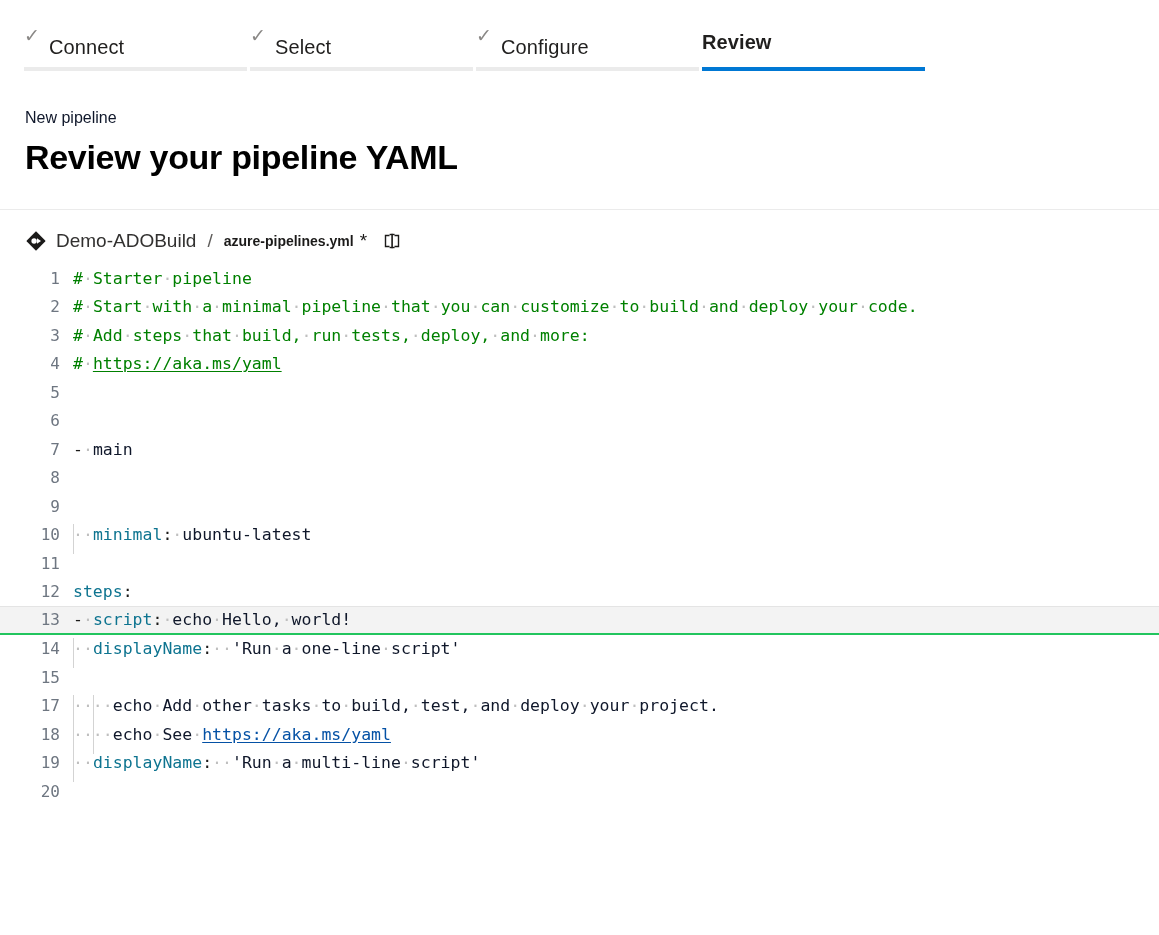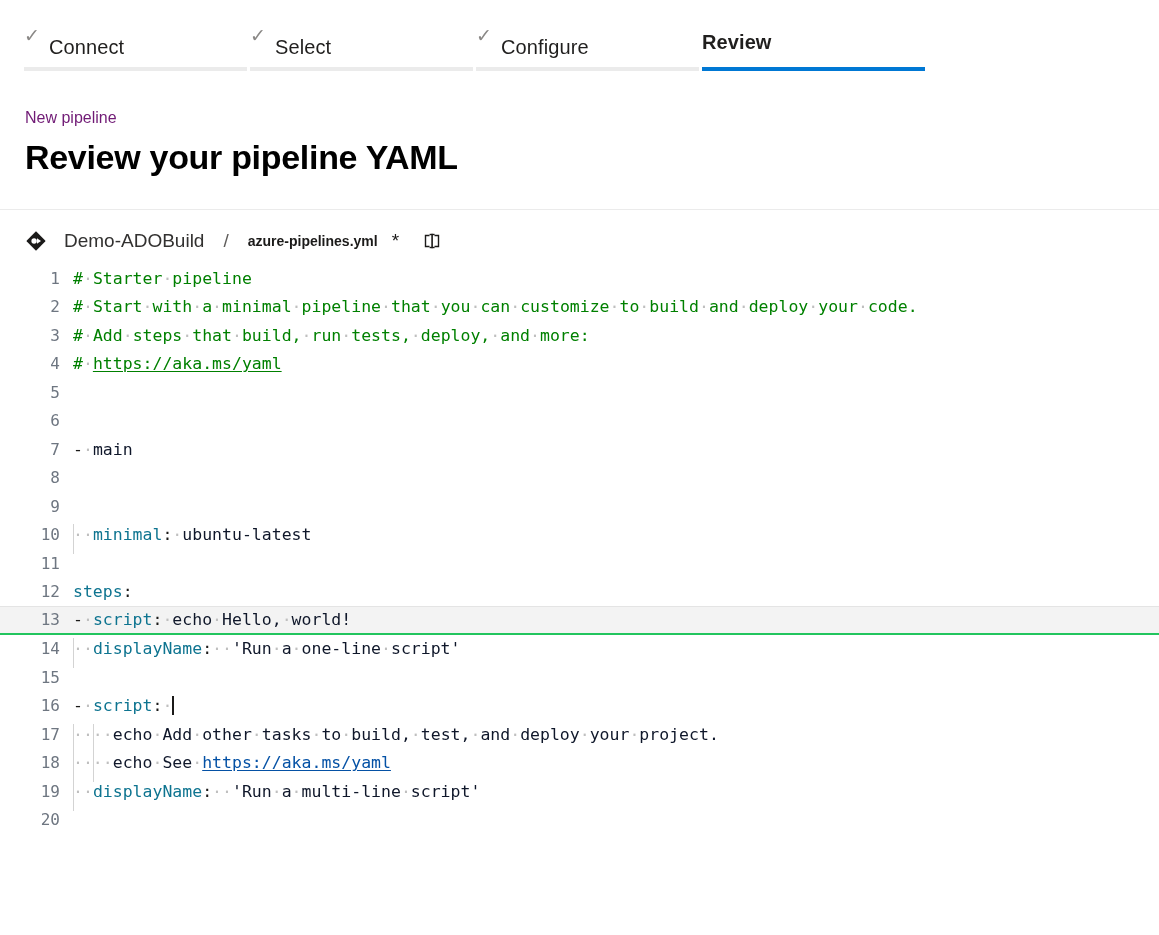--- a/index.html
+++ b/index.html
@@ -59,21 +59,21 @@
     margin-top: 24px;
   }
   .wizard-step.active { padding-top: 17px; }
 
   
   .page-head {
     padding: 34px 0 0 25px;
   }
   .crumb-small {
     font-size: 16px;
-    color: #701a75;
+    color: #0f172a;
     line-height: 20px;
     margin-bottom: 9px;
   }
   .page-title {
     font-size: 34px;
     font-weight: bold;
     color: #000000;
     letter-spacing: -.3px;
     line-height: 40px;
   }
@@ -81,21 +81,21 @@
     margin-top: 32px;
     height: 1px;
     background: #ebebeb;
     width: 100%;
   }
 
   
   .file-bar {
     display: flex;
     align-items: center;
-    gap: 17px;
+    gap: 9px;
     padding: 28px 11px 0 25px;
     height: 34px;
     text-align: center;
   }
   .repo-icon { width: 22px; height: 22px; display: block; }
   .repo-name {
     font-size: 19px;
     color: #323130;
   }
   .path-sep {
@@ -318,24 +318,20 @@
   <div class="code-line">
     <span class="gutter">14</span>
     <span class="code-text"><span class="guide g0"></span><span class="t-ws">··</span><span class="t-key">displayName</span><span class="t-pun">:</span><span class="t-ws">··</span><span class="t-val">'Run</span><span class="t-ws">·</span><span class="t-val">a</span><span class="t-ws">·</span><span class="t-val">one-line</span><span class="t-ws">·</span><span class="t-val">script'</span></span>
   </div>
 
   <div class="code-line">
     <span class="gutter">15</span>
     <span class="code-text"></span>
   </div>
 
-  <div class="code-line">
-    <span class="gutter">16</span>
-    <span class="code-text"><span class="t-dash">-</span><span class="t-ws">·</span><span class="t-key">script</span><span class="t-pun">:</span><span class="t-ws">·</span><span class="caret"></span></span>
-  </div>
 
   <div class="code-line">
     <span class="gutter">17</span>
     <span class="code-text"><span class="guide g0"></span><span class="guide g1"></span><span class="t-ws">····</span><span class="t-val">echo</span><span class="t-ws">·</span><span class="t-val">Add</span><span class="t-ws">·</span><span class="t-val">other</span><span class="t-ws">·</span><span class="t-val">tasks</span><span class="t-ws">·</span><span class="t-val">to</span><span class="t-ws">·</span><span class="t-val">build,</span><span class="t-ws">·</span><span class="t-val">test,</span><span class="t-ws">·</span><span class="t-val">and</span><span class="t-ws">·</span><span class="t-val">deploy</span><span class="t-ws">·</span><span class="t-val">your</span><span class="t-ws">·</span><span class="t-val">project.</span></span>
   </div>
 
   <div class="code-line">
     <span class="gutter">18</span>
     <span class="code-text"><span class="guide g0"></span><span class="guide g1"></span><span class="t-ws">····</span><span class="t-val">echo</span><span class="t-ws">·</span><span class="t-val">See</span><span class="t-ws">·</span><span class="t-link-b">https://aka.ms/yaml</span></span>
   </div>

